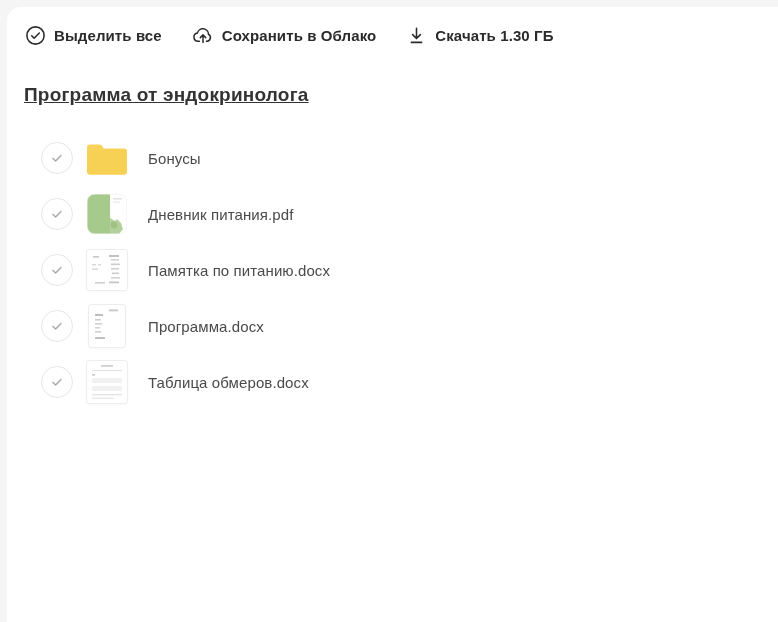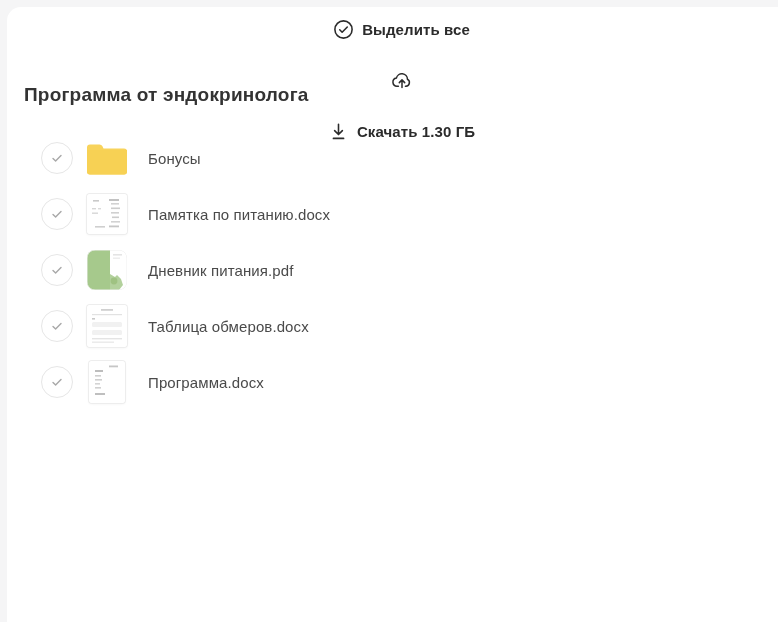--- a/index.html
+++ b/index.html
@@ -20,40 +20,40 @@
     background: #ffffff;
     border-top-left-radius: 14px;
   }
   
   .toolbar {
     display: flex;
     align-items: center;
     gap: 30px;
     padding: 12px 0 0 18px;
     height: 32px;
-    flex-direction: column;
   }
   .toolbar-item {
     display: flex;
     align-items: center;
     gap: 8px;
     cursor: pointer;
     color: #2b2b2b;
     font-size: 15px;
     font-weight: 600;
     letter-spacing: 0.1px;
   }
   .toolbar-item svg { display: block; }
   
   .page-title {
     margin: 33px 0 0 17px;
     font-size: 19px;
     font-weight: 700;
     color: #333333;
     letter-spacing: 0.2px;
+    text-decoration: underline;
   }
   
   .file-list { margin-top: 24px; }
   .file-row {
     display: flex;
     align-items: center;
     height: 56px;
     padding-left: 34px;
     cursor: pointer;
   }
@@ -100,20 +100,21 @@
         <circle cx="10" cy="10" r="8.2" fill="none" stroke="#2b2b2b" stroke-width="1.5"></circle>
         <path d="M6.4 10.3 l2.3 2.3 L13.6 7.6" fill="none" stroke="#2b2b2b" stroke-width="1.5" stroke-linecap="round" stroke-linejoin="round"></path>
       </svg>
       <span>Выделить все</span>
     </div>
     <div class="toolbar-item">
       <svg width="22" height="21" viewBox="0 0 22 20">
         <path d="M7.4 15.7 H6 a4.1 4.1 0 0 1-0.6-8.15 5.6 5.6 0 0 1 11.05 1.2 3.7 3.7 0 0 1-1.45 6.95 h-0.6" fill="none" stroke="#2b2b2b" stroke-width="1.5" stroke-linecap="round" stroke-linejoin="round"></path>
         <path d="M11 17 V9.6 M8.3 12.1 11 9.4 l2.7 2.7" fill="none" stroke="#2b2b2b" stroke-width="1.5" stroke-linecap="round" stroke-linejoin="round"></path>
       </svg>
+      <span>Сохранить в Облако</span>
     </div>
     <div class="toolbar-item">
       <svg width="21" height="21" viewBox="0 0 20 20">
         <path d="M10 3.2 V12.6 M6.3 9.2 10 12.9 l3.7-3.7" fill="none" stroke="#2b2b2b" stroke-width="1.5" stroke-linecap="round" stroke-linejoin="round"></path>
         <path d="M5.2 16.6 H14.8" fill="none" stroke="#2b2b2b" stroke-width="1.6" stroke-linecap="round"></path>
       </svg>
       <span>Скачать 1.30 ГБ</span>
     </div>
   </div>
 
@@ -129,46 +130,20 @@
       </span>
       <span class="thumb-wrap">
         <svg width="40" height="34" viewBox="0 0 40 34">
           <path d="M0 6.5 Q0 3.5 3 3.5 h9.5 q2 0 2.8 1.6 l1.2 2.4 h20.5 q3 0 3 3 v20 q0 3-3 3 H3 q-3 0-3-3 z" fill="#F8D35B"></path>
           <path d="M0 9 h40 v21.5 q0 3-3 3 H3 q-3 0-3-3 z" fill="#F7D154"></path>
         </svg>
       </span>
       <span class="file-name">Бонусы</span>
     </div>
 
-
-    <div class="file-row">
-      <span class="row-checkbox">
-        <svg width="14" height="14" viewBox="0 0 14 14">
-          <path d="M3 7.4 l2.6 2.6 L11 4.4" fill="none" stroke="#a8a8a8" stroke-width="1.4" stroke-linecap="round" stroke-linejoin="round"></path>
-        </svg>
-      </span>
-      <span class="thumb-wrap">
-        <svg class="page-thumb" width="40" height="40" viewBox="0 0 40 40">
-          <rect width="40" height="40" rx="3" fill="#ffffff"></rect>
-          <rect x="6" y="6" width="6" height="1.6" fill="#c9c9c9"></rect>
-          <rect x="22" y="5" width="10" height="2" fill="#c2c2c2"></rect>
-          <rect x="24" y="9" width="8" height="1.6" fill="#d2d2d2"></rect>
-          <rect x="5" y="14" width="4" height="1.4" fill="#d6d6d6"></rect>
-          <rect x="11" y="14" width="3" height="1.4" fill="#dadada"></rect>
-          <rect x="24" y="13.5" width="9" height="1.6" fill="#cccccc"></rect>
-          <rect x="5" y="18.5" width="6" height="1.4" fill="#d6d6d6"></rect>
-          <rect x="24" y="18" width="8" height="1.6" fill="#d0d0d0"></rect>
-          <rect x="25" y="22.5" width="7" height="1.6" fill="#cccccc"></rect>
-          <rect x="24" y="27" width="9" height="1.6" fill="#d2d2d2"></rect>
-          <rect x="8" y="32" width="10" height="1.6" fill="#cfcfcf"></rect>
-          <rect x="22" y="31.5" width="10" height="1.8" fill="#c6c6c6"></rect>
-        </svg>
-      </span>
-      <span class="file-name">Памятка по питанию.docx</span>
-    </div>
 
     <div class="file-row">
       <span class="row-checkbox">
         <svg width="14" height="14" viewBox="0 0 14 14">
           <path d="M3 7.4 l2.6 2.6 L11 4.4" fill="none" stroke="#a8a8a8" stroke-width="1.4" stroke-linecap="round" stroke-linejoin="round"></path>
         </svg>
       </span>
       <span class="thumb-wrap">
         <svg width="40" height="40" viewBox="0 0 40 40">
           <defs>
@@ -190,49 +165,75 @@
       <span class="file-name">Дневник питания.pdf</span>
     </div>
 
     <div class="file-row">
       <span class="row-checkbox">
         <svg width="14" height="14" viewBox="0 0 14 14">
           <path d="M3 7.4 l2.6 2.6 L11 4.4" fill="none" stroke="#a8a8a8" stroke-width="1.4" stroke-linecap="round" stroke-linejoin="round"></path>
         </svg>
       </span>
       <span class="thumb-wrap">
+        <svg class="page-thumb" width="40" height="40" viewBox="0 0 40 40">
+          <rect width="40" height="40" rx="3" fill="#ffffff"></rect>
+          <rect x="6" y="6" width="6" height="1.6" fill="#c9c9c9"></rect>
+          <rect x="22" y="5" width="10" height="2" fill="#c2c2c2"></rect>
+          <rect x="24" y="9" width="8" height="1.6" fill="#d2d2d2"></rect>
+          <rect x="5" y="14" width="4" height="1.4" fill="#d6d6d6"></rect>
+          <rect x="11" y="14" width="3" height="1.4" fill="#dadada"></rect>
+          <rect x="24" y="13.5" width="9" height="1.6" fill="#cccccc"></rect>
+          <rect x="5" y="18.5" width="6" height="1.4" fill="#d6d6d6"></rect>
+          <rect x="24" y="18" width="8" height="1.6" fill="#d0d0d0"></rect>
+          <rect x="25" y="22.5" width="7" height="1.6" fill="#cccccc"></rect>
+          <rect x="24" y="27" width="9" height="1.6" fill="#d2d2d2"></rect>
+          <rect x="8" y="32" width="10" height="1.6" fill="#cfcfcf"></rect>
+          <rect x="22" y="31.5" width="10" height="1.8" fill="#c6c6c6"></rect>
+        </svg>
+      </span>
+      <span class="file-name">Памятка по питанию.docx</span>
+    </div>
+
+    <div class="file-row">
+      <span class="row-checkbox">
+        <svg width="14" height="14" viewBox="0 0 14 14">
+          <path d="M3 7.4 l2.6 2.6 L11 4.4" fill="none" stroke="#a8a8a8" stroke-width="1.4" stroke-linecap="round" stroke-linejoin="round"></path>
+        </svg>
+      </span>
+      <span class="thumb-wrap">
+        <svg class="page-thumb" width="36" height="42" viewBox="0 0 36 42">
+          <rect width="36" height="42" rx="3" fill="#ffffff"></rect>
+          <rect x="20" y="4.5" width="9" height="1.8" fill="#c6c6c6"></rect>
+          <rect x="6" y="9" width="8" height="2" fill="#bdbdbd"></rect>
+          <rect x="6" y="14" width="6" height="1.6" fill="#cfcfcf"></rect>
+          <rect x="6" y="18" width="7" height="1.6" fill="#cfcfcf"></rect>
+          <rect x="6" y="22" width="5" height="1.6" fill="#d4d4d4"></rect>
+          <rect x="6" y="26" width="6" height="1.6" fill="#d0d0d0"></rect>
+          <rect x="6" y="32" width="10" height="2" fill="#bfbfbf"></rect>
+        </svg>
+      </span>
+      <span class="file-name">Программа.docx</span>
+    </div>
+
+    <div class="file-row">
+      <span class="row-checkbox">
+        <svg width="14" height="14" viewBox="0 0 14 14">
+          <path d="M3 7.4 l2.6 2.6 L11 4.4" fill="none" stroke="#a8a8a8" stroke-width="1.4" stroke-linecap="round" stroke-linejoin="round"></path>
+        </svg>
+      </span>
+      <span class="thumb-wrap">
         <svg class="page-thumb" width="40" height="42" viewBox="0 0 40 42">
           <rect width="40" height="42" rx="3" fill="#ffffff"></rect>
           <rect x="14" y="4" width="12" height="1.8" fill="#d0d0d0"></rect>
           <rect x="5" y="9" width="30" height="1.2" fill="#e2e2e2"></rect>
           <rect x="5" y="13" width="3" height="1.6" fill="#c8c8c8"></rect>
           <rect x="5" y="17" width="30" height="5" rx="1.5" fill="#f1f1f1"></rect>
           <rect x="5" y="25" width="30" height="5" rx="1.5" fill="#f1f1f1"></rect>
           <rect x="5" y="33" width="30" height="1.4" fill="#e4e4e4"></rect>
           <rect x="5" y="36.5" width="22" height="1.4" fill="#e9e9e9"></rect>
         </svg>
       </span>
       <span class="file-name">Таблица обмеров.docx</span>
     </div>
 
-    <div class="file-row">
-      <span class="row-checkbox">
-        <svg width="14" height="14" viewBox="0 0 14 14">
-          <path d="M3 7.4 l2.6 2.6 L11 4.4" fill="none" stroke="#a8a8a8" stroke-width="1.4" stroke-linecap="round" stroke-linejoin="round"></path>
-        </svg>
-      </span>
-      <span class="thumb-wrap">
-        <svg class="page-thumb" width="36" height="42" viewBox="0 0 36 42">
-          <rect width="36" height="42" rx="3" fill="#ffffff"></rect>
-          <rect x="20" y="4.5" width="9" height="1.8" fill="#c6c6c6"></rect>
-          <rect x="6" y="9" width="8" height="2" fill="#bdbdbd"></rect>
-          <rect x="6" y="14" width="6" height="1.6" fill="#cfcfcf"></rect>
-          <rect x="6" y="18" width="7" height="1.6" fill="#cfcfcf"></rect>
-          <rect x="6" y="22" width="5" height="1.6" fill="#d4d4d4"></rect>
-          <rect x="6" y="26" width="6" height="1.6" fill="#d0d0d0"></rect>
-          <rect x="6" y="32" width="10" height="2" fill="#bfbfbf"></rect>
-        </svg>
-      </span>
-      <span class="file-name">Программа.docx</span>
-    </div>
-
   </div>
 </div>
 
 </body></html>

